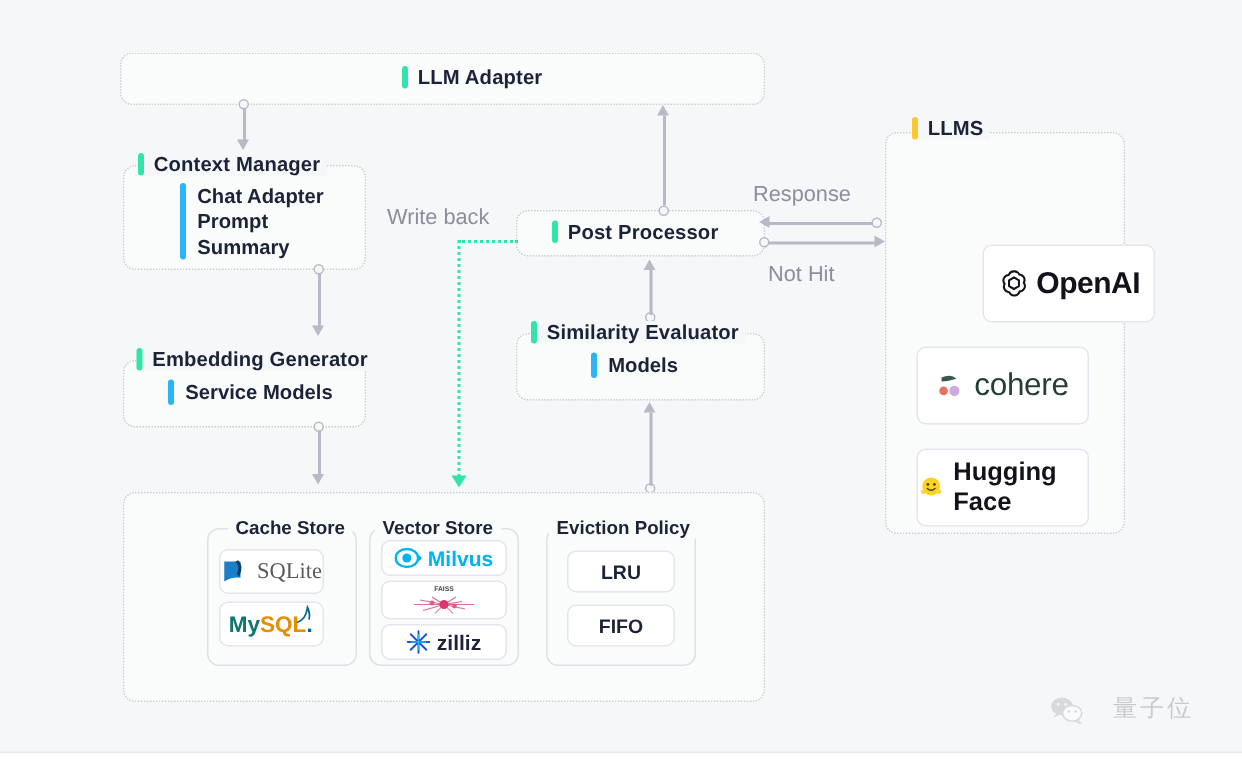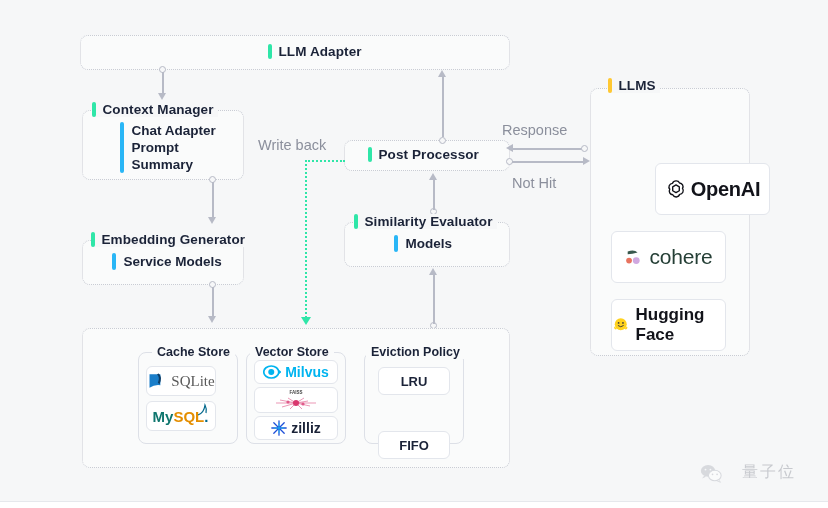--- a/index.html
+++ b/index.html
@@ -328,21 +328,21 @@
           <path d="M10 4 V16 M4 10 H16"></path>
         </g>
       </svg>
       <span class="zilliz-txt">zilliz</span>
     </span>
   </div>
 
   <div class="group" style="left:364px; top:352px; width:100px; height:92px;"></div>
   <div class="group-label" style="left:366px; top:345px;">Eviction Policy</div>
   <div class="pill" style="left:378px; top:367px; width:72px; height:28px;">LRU</div>
-  <div class="pill" style="left:378px; top:403px; width:72px; height:28px;margin-top:28px;">FIFO</div>
+  <div class="pill" style="left:378px; top:403px; width:72px; height:28px;">FIFO</div>
 
   <div class="dbox" style="left:590px; top:88px; width:160px; height:268px;"></div>
   <div class="title yellow" style="left:608px; top:78px;">
     <span class="bar"></span>
     <span>LLMS</span>
   </div>
 
   <div class="whitecard" style="left:611px; top:163px; width:115px; height:52px;margin-left:44px;">
     <span class="logo-row">
       <svg width="22" height="22" viewBox="0 0 24 24">

